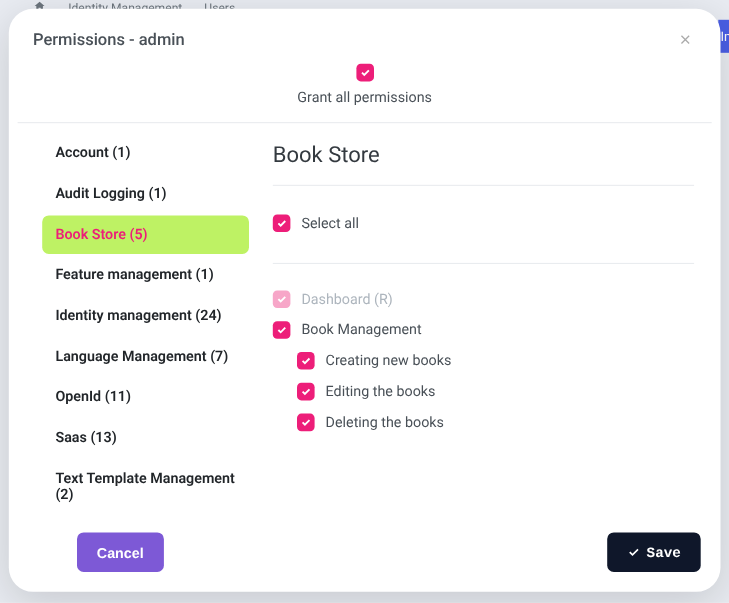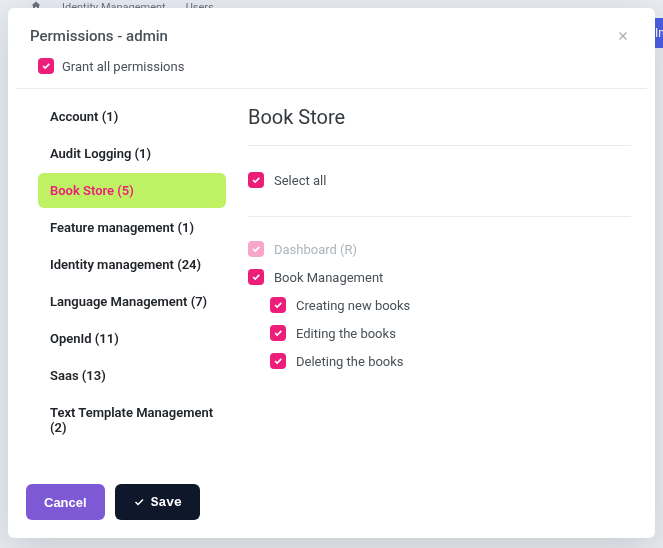--- a/index.html
+++ b/index.html
@@ -36,21 +36,21 @@
       padding-left: 2px;
       overflow: hidden;
     }
     .modal {
       position: absolute;
       top: 8px;
       left: 8px;
       right: 8px;
       bottom: 10px;
       background: #fff;
-      border-radius: 6px;
+      border-radius: 22px;
       box-shadow: 0 10px 40px rgba(0,0,0,0.15);
       display: flex;
       flex-direction: column;
     }
     .modal-header {
       padding: 18px 22px 12px 22px;
       display: flex;
       align-items: center;
       justify-content: space-between;
     }
@@ -70,20 +70,21 @@
     }
     .grant-row {
       padding: 0 22px 14px 22px;
       display: flex;
       align-items: center;
       gap: 8px;
       font-size: 13px;
       color: #495057;
       border-bottom: 1px solid #e9ecef;
       margin: 0 8px;
+      flex-direction: column;
     }
     .checkbox {
       width: 16px;
       height: 16px;
       border-radius: 4px;
       display: inline-flex;
       align-items: center;
       justify-content: center;
       flex-shrink: 0;
     }
@@ -139,22 +140,23 @@
     .perm-row.muted { color: #adb5bd; }
     .perm-children { padding-left: 22px; }
     .select-all-block {
       padding: 20px 0 22px 0;
       border-bottom: 1px solid #e9ecef;
     }
     .perm-list { padding-top: 18px; }
     .footer {
       padding: 14px 18px 18px;
       display: flex;
-      justify-content: flex-start;
+      justify-content: space-between;
       gap: 10px;
+      margin-left: 44px;
     }
     .btn {
       height: 36px;
       padding: 0 18px;
       border: none;
       border-radius: 6px;
       font-size: 13px;
       font-weight: 600;
       cursor: pointer;
       display: inline-flex;

